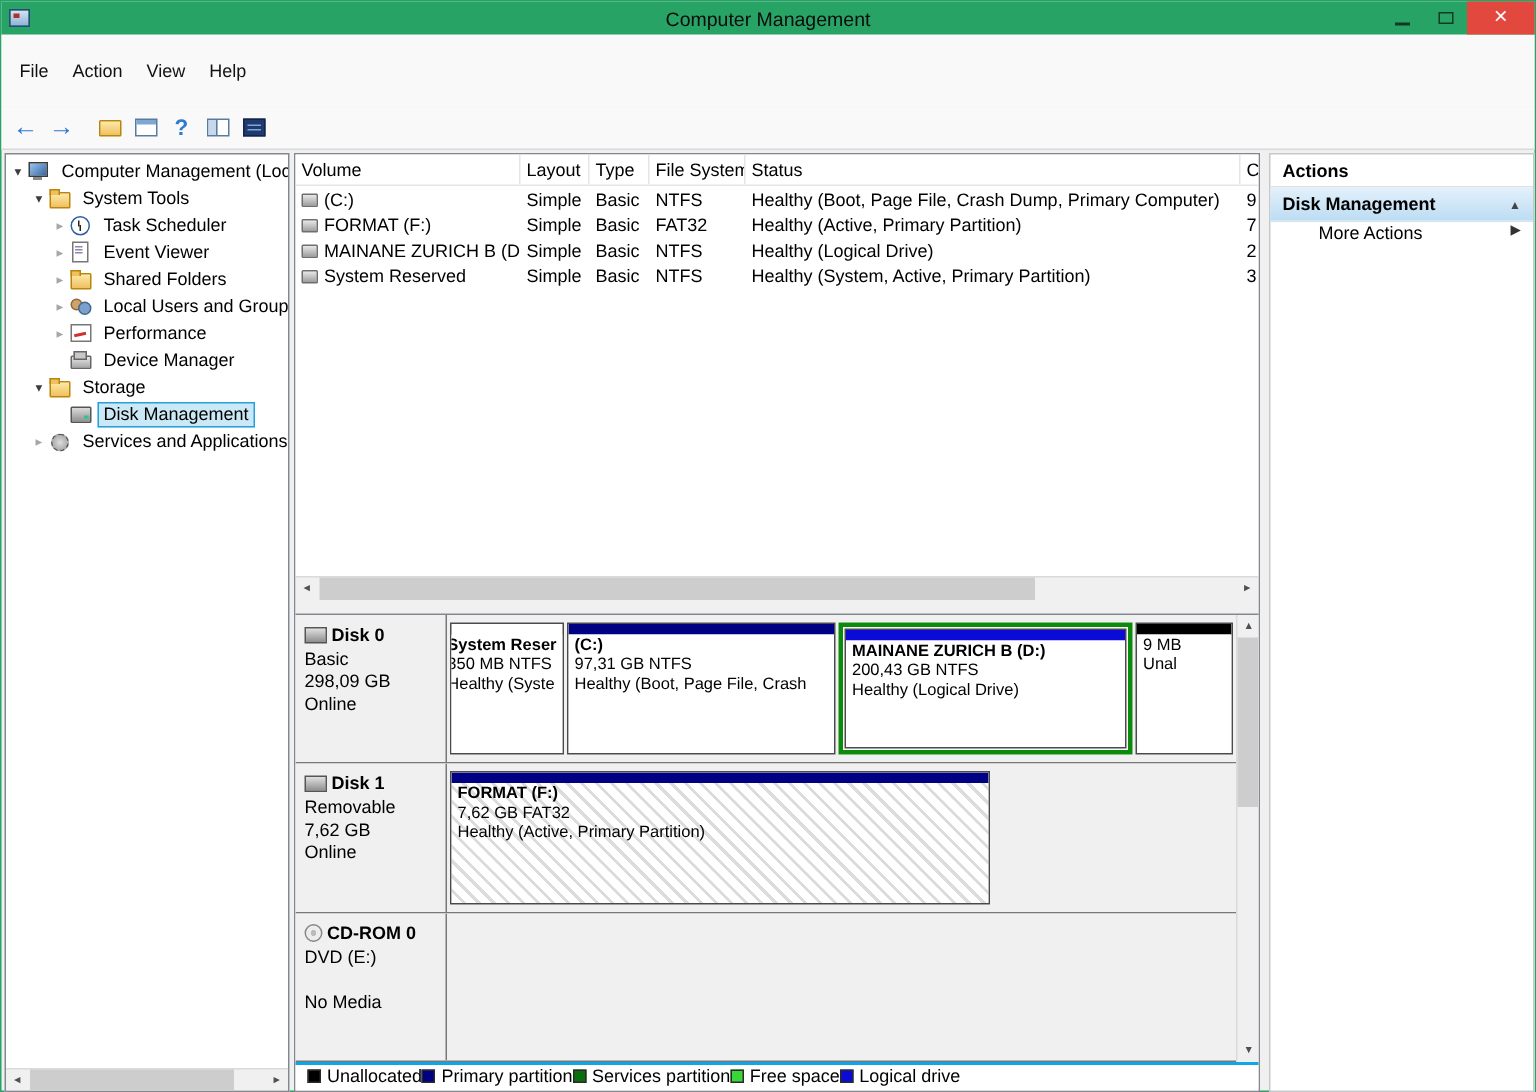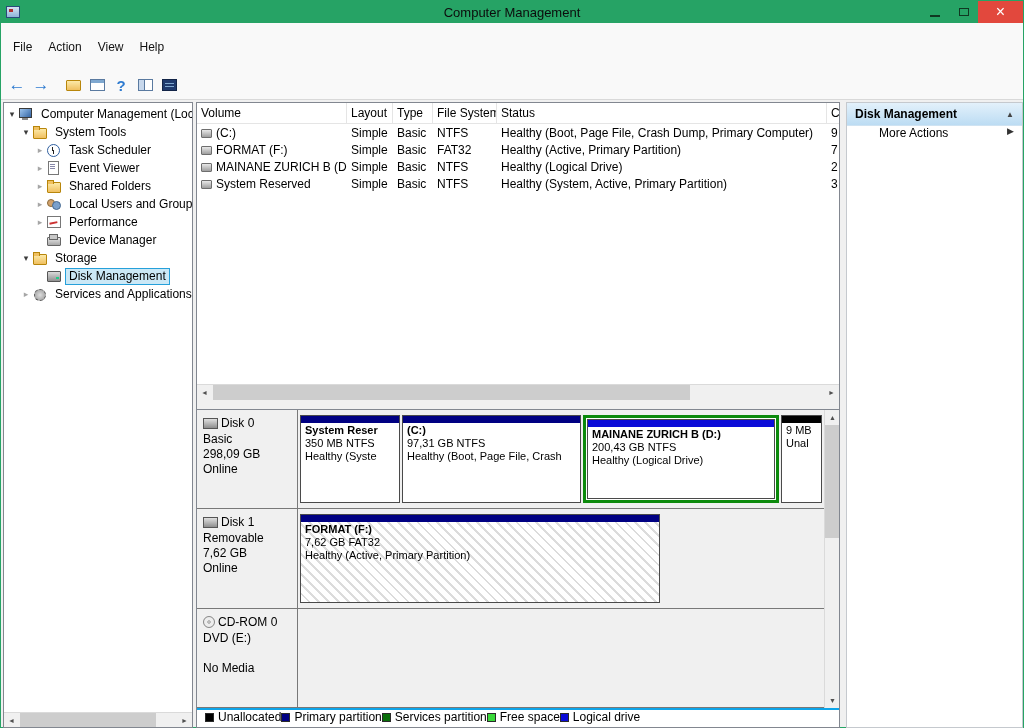--- a/index.html
+++ b/index.html
@@ -89,21 +89,21 @@
   .splitter{flex:0 0 9px;background:#F0F0F0}
 
   
   .disk-section{flex:1;position:relative;border-top:1px solid #828790;overflow:hidden;background:#F0F0F0}
   .disk-rows{position:absolute;left:0;top:0;right:15px;bottom:0;display:flex;flex-direction:column}
   .disk-row{flex:1;display:flex;border-bottom:1px solid #787878;background:#F0F0F0;overflow:hidden}
   .disk-info{flex:0 0 101px;width:101px;border-right:1px solid #787878;padding:6px 0 0 6px}
   .disk-info-head{display:flex;align-items:center;margin-bottom:2px}
   .dinfo-icon{width:15px;height:11px;background:linear-gradient(#E0E0E0,#8E8E8E);border:1px solid #555;margin-right:3px;flex:0 0 15px}
   .cd-icon{width:12px;height:12px;border-radius:50%;border:1px solid #888;background:radial-gradient(circle,#BBB 0 2px,#EDEDED 2px 5px,#CFCFCF 5px);margin-right:3px;flex:0 0 12px}
-  .disk-name{font-weight:normal}
+  .disk-name{font-weight:bold}
   .disk-line{line-height:15px;min-height:15px}
   .part-area{flex:1;display:flex;padding:5px 2px;gap:2px;align-items:stretch;overflow:hidden}
   .part-box{border:1px solid #4A4A4A;display:flex;flex-direction:column;background:#fff;overflow:hidden;flex:0 0 auto}
   .part-stripe{height:7px;flex:0 0 7px}
   .part-body{flex:1;background:#fff;padding:1px 4px;font-size:11px;line-height:13px;white-space:nowrap;overflow:hidden}
   .part-body.hatch{background:repeating-linear-gradient(45deg,#fff 0 5px,#DCDCDC 5px 7px)}
   .part-title{font-weight:bold}
   .ext-wrap{border:3px solid var(--extborder,#0C8A0C);background:#fff;padding:1px;display:flex;flex:0 0 auto;overflow:hidden}
   .ext-wrap .part-box{flex:1;width:auto}
   .disk-vscroll{position:absolute;right:0;top:0;bottom:0;width:15px;background:#F0F0F0;border-left:1px solid #DADADA;display:flex;flex-direction:column}
@@ -299,21 +299,21 @@
               <div class="disk-info">
                 <div class="disk-info-head">
                   <span class="dinfo-icon"></span>
                   <span class="disk-name">Disk 0</span>
                 </div>
                 <div class="disk-line">Basic</div>
                 <div class="disk-line">298,09 GB</div>
                 <div class="disk-line">Online</div>
               </div>
               <div class="part-area">
-                <div class="part-box" style="width: 100px;">
+                <div class="part-box" style="width: 76px; align-items: flex-end;">
                   <div class="part-stripe" style="background: rgb(0, 0, 130);"></div>
                   <div class="part-body">
                     <div class="part-title">System Reser</div>
                     <div class="part-line">350 MB NTFS</div>
                     <div class="part-line">Healthy (Syste</div>
                   </div>
                 </div>
                 <div class="part-box" style="width: 179px;">
                   <div class="part-stripe" style="background: rgb(0, 0, 130);"></div>
                   <div class="part-body">
@@ -401,20 +401,21 @@
             <span class="legend-label">Free space</span>
           </span>
           <span class="legend-item">
             <span class="legend-swatch" style="background: rgb(11, 11, 216);"></span>
             <span class="legend-label">Logical drive</span>
           </span>
         </div>
     </div>
 
     <div class="actions-panel">
+      <div class="actions-title">Actions</div>
       <div class="actions-section">
         <span>Disk Management</span>
         <span class="chev">▲</span>
       </div>
       <div class="actions-more">
         <span>More Actions</span>
         <span class="arr">▶</span>
       </div>
     </div>
 

